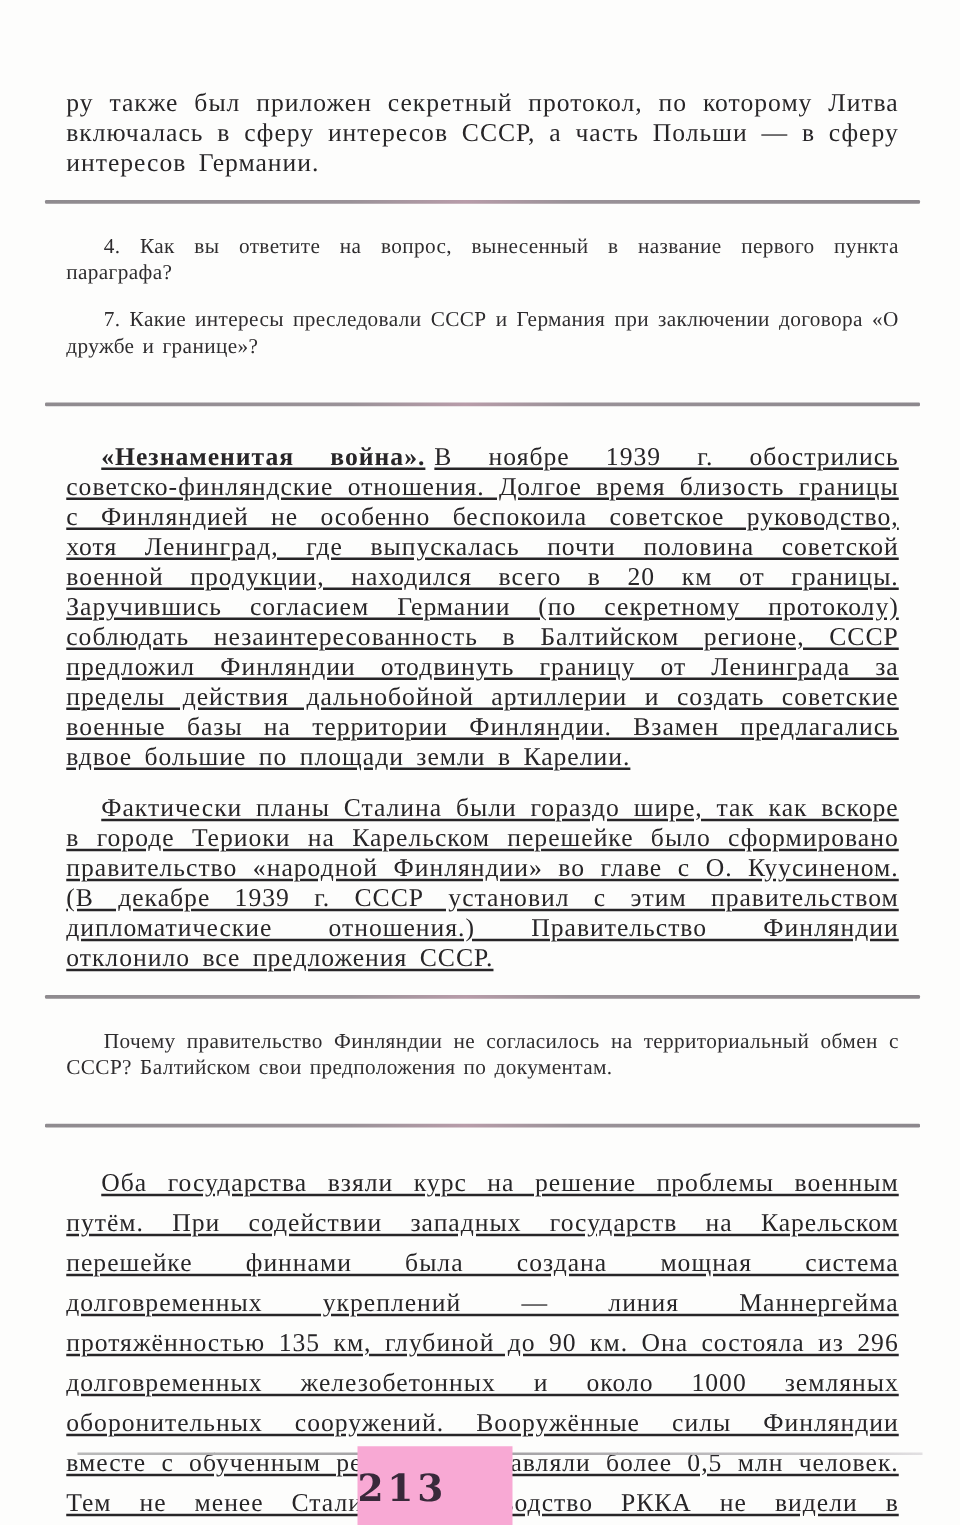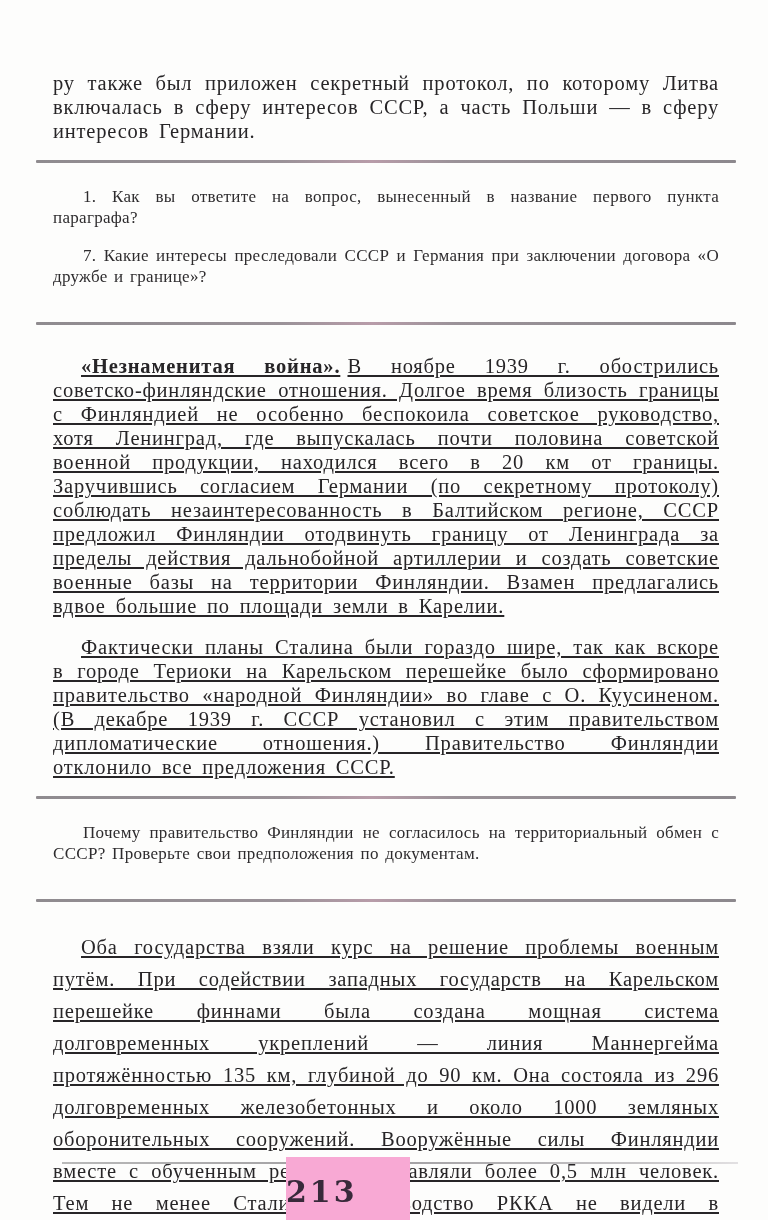--- a/index.html
+++ b/index.html
@@ -81,36 +81,36 @@
 <body>
 
 <div class="page">
   <div class="content">
 
     <p class="body">ру также был приложен секретный протокол, по которому Литва включалась в сферу интересов СССР, а часть Польши — в сферу интересов Германии.</p>
 
     <div class="rule"></div>
 
     <div class="questions">
-      <p class="q">1. Как вы ответите на вопрос, вынесенный в название первого пункта параграфа?</p>
+      <p class="q">4. Как вы ответите на вопрос, вынесенный в название первого пункта параграфа?</p>
       <p class="q">7. Какие интересы преследовали СССР и Германия при заключении договора «О дружбе и границе»?</p>
     </div>
 
     <div class="rule"></div>
 
     <div class="gap-md"></div>
 
     <p class="body indent"><b class="lead-bold">«Незнаменитая война».</b><span>В ноябре 1939 г. обострились советско-финляндские отношения. Долгое время близость границы с Финляндией не особенно беспокоила советское руководство, хотя Ленинград, где выпускалась почти половина советской военной продукции, находился всего в 20 км от границы. Заручившись согласием Германии (по секретному протоколу) соблюдать незаинтересованность в Балтийском регионе, СССР предложил Финляндии отодвинуть границу от Ленинграда за пределы действия дальнобойной артиллерии и создать советские военные базы на территории Финляндии. Взамен предлагались вдвое большие по площади земли в Карелии.</span></p>
 
     <p class="body indent">Фактически планы Сталина были гораздо шире, так как вскоре в городе Териоки на Карельском перешейке было сформировано правительство «народной Финляндии» во главе с О. Куусиненом. (В декабре 1939 г. СССР установил с этим правительством дипломатические отношения.) Правительство Финляндии отклонило все предложения СССР.</p>
 
     <div class="rule"></div>
 
     <div class="questions">
-      <p class="q">Почему правительство Финляндии не согласилось на территориальный обмен с СССР? Проверьте свои предположения по документам.</p>
+      <p class="q">Почему правительство Финляндии не согласилось на территориальный обмен с СССР? Балтийском свои предположения по документам.</p>
     </div>
 
     <div class="rule"></div>
 
     <div class="gap-md"></div>
 
     <p class="body indent tight">Оба государства взяли курс на решение проблемы военным путём. При содействии западных государств на Карельском перешейке финнами была создана мощная система долговременных укреплений — линия Маннергейма протяжённостью 135 км, глубиной до 90 км. Она состояла из 296 долговременных железобетонных и около 1000 земляных оборонительных сооружений. Вооружённые силы Финляндии вместе с обученным резервом составляли более 0,5 млн человек. Тем не менее Сталин и руководство РККА не видели в Финляндии серьёзного военного противника и считали, что с её армией может справиться один Ленинградский военный округ. 30 ноября 1939 г. советские войска перешли границу. Однако молниеносной войны не получилось — бои продолжались 105 дней. Первые наступательные действия Красной армии вскоре были остановлены, так как она не смогла прорвать мощную оборонительную линию Маннергейма и при этом понесла серьёзные потери. Объективно перед</p>
   </div>
 
   <div class="footer-line"></div>

